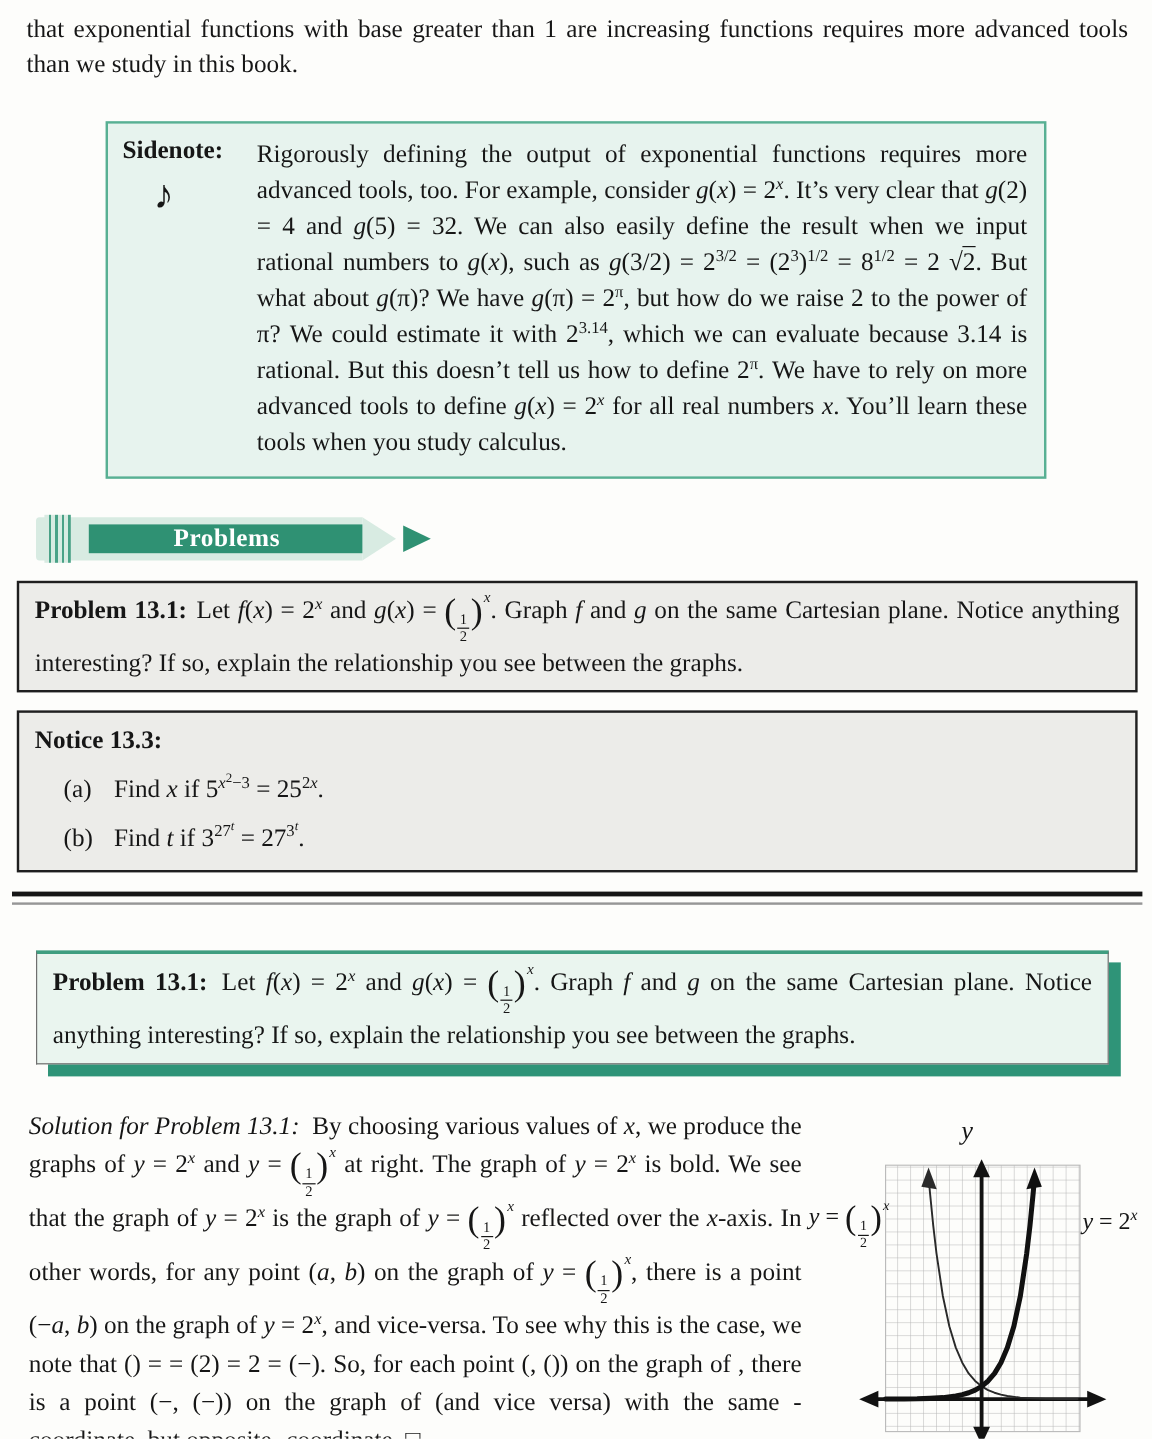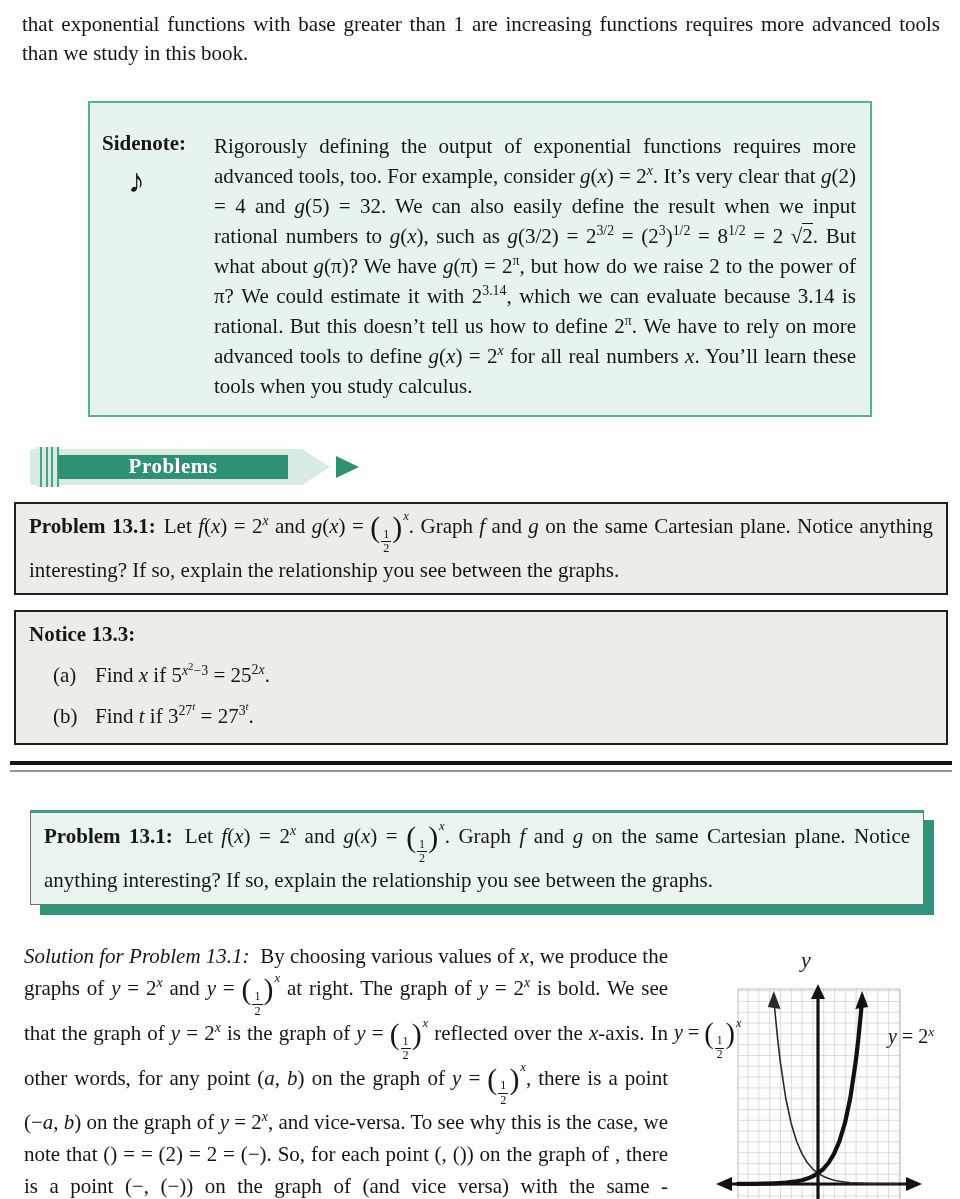--- a/index.html
+++ b/index.html
@@ -17,31 +17,31 @@
           font-size:0.58em; line-height:1.1; vertical-align:-0.4em; padding:0 1px; }
   .frac > span:first-child { border-bottom:1.3px solid #161616; padding:0 2px; }
   .frac > span:last-child { padding:0 2px; }
   .pl,.pr { font-size:1.42em; line-height:0; vertical-align:-0.14em; }
   sup.px { font-size:0.6em; vertical-align:1.05em; margin-left:1px; }
   .ol { border-top:1.3px solid #161616; }
 
   .intro { margin:10px 20px 0 22px; text-align:justify; line-height:1.4; }
 
   .sidenote { margin:32px 0 11px 88px; width:784px; background:#e7f3ee;
-    border:2px solid #58b093; padding:28px 14px 14px 12px; display:flex; }
+    border:2px solid #58b093; padding:10px 14px 14px 12px; display:flex; }
   .sidenote-label { width:106px; flex:none; }
   .note-icon { display:block; font-size:34px; line-height:1; margin:8px 0 0 26px; }
   .sidenote-body { flex:1; text-align:justify; line-height:1.43; margin-left:6px; }
 
   .banner { position:relative; height:40px; margin:30px 0 0 30px; width:335px; }
   .banner-body { position:absolute; left:0; top:2px; bottom:2px; width:272px;
     background:#d8ebe2; border-radius:3px 0 0 3px; }
   .banner-stripes { position:absolute; left:7px; top:0; bottom:0; width:22px;
     background:repeating-linear-gradient(90deg,#d8ebe2 0 3.5px,#4aa287 3.5px 5.5px); }
-  .banner-band { position:absolute; left:28px; top:8px; bottom:8px; width:230px;
+  .banner-band { position:absolute; left:44px; top:8px; bottom:8px; width:230px;
     background:#2f9173; color:#fff; display:flex; align-items:center; justify-content:center;
     font-weight:bold; font-size:21px; letter-spacing:0.5px; }
   .banner-tip { position:absolute; left:272px; top:2px; width:0; height:0;
     border-top:18px solid transparent; border-bottom:18px solid transparent;
     border-left:28px solid #d8ebe2; }
   .banner-point { position:absolute; left:306px; top:9px; width:0; height:0;
     border-top:11px solid transparent; border-bottom:11px solid transparent;
     border-left:23px solid #2f9173; }
 
   .pbox { margin:15px 12px 0 14px; border:2px solid #1f1f1f; background:#ecece9;
@@ -59,21 +59,21 @@
     box-shadow:10px 10px 0 #2f9478; padding:9px 13px; text-align:justify; line-height:1.42; }
   .restated b { margin-right:12px; }
 
   .solution { display:flex; margin:36px 8px 0 24px; }
   .sol-text { width:644px; flex:none; text-align:justify; line-height:1.52; }
   .graph { position:relative; width:288px; height:292px; flex:none; margin:6px 0 0 4px; }
   .graph svg { position:absolute; left:0; top:0; }
   .graph .lbl { position:absolute; font-size:20px; white-space:nowrap; }
   .graph .ylab { left:129px; top:0px; font-style:italic; font-size:22px; }
   .graph .leq  { left:2px;  top:74px; }
-  .graph .req  { left:216px; top:78px; }
+  .graph .req  { left:230px; top:78px; }
 </style>
 </head>
 <body>
 
 <div class="page">
 
   <div class="intro">that exponential functions with base greater than 1 are increasing functions requires more advanced tools than we study in this book.</div>
 
   <div class="sidenote">
     <div class="sidenote-label">

